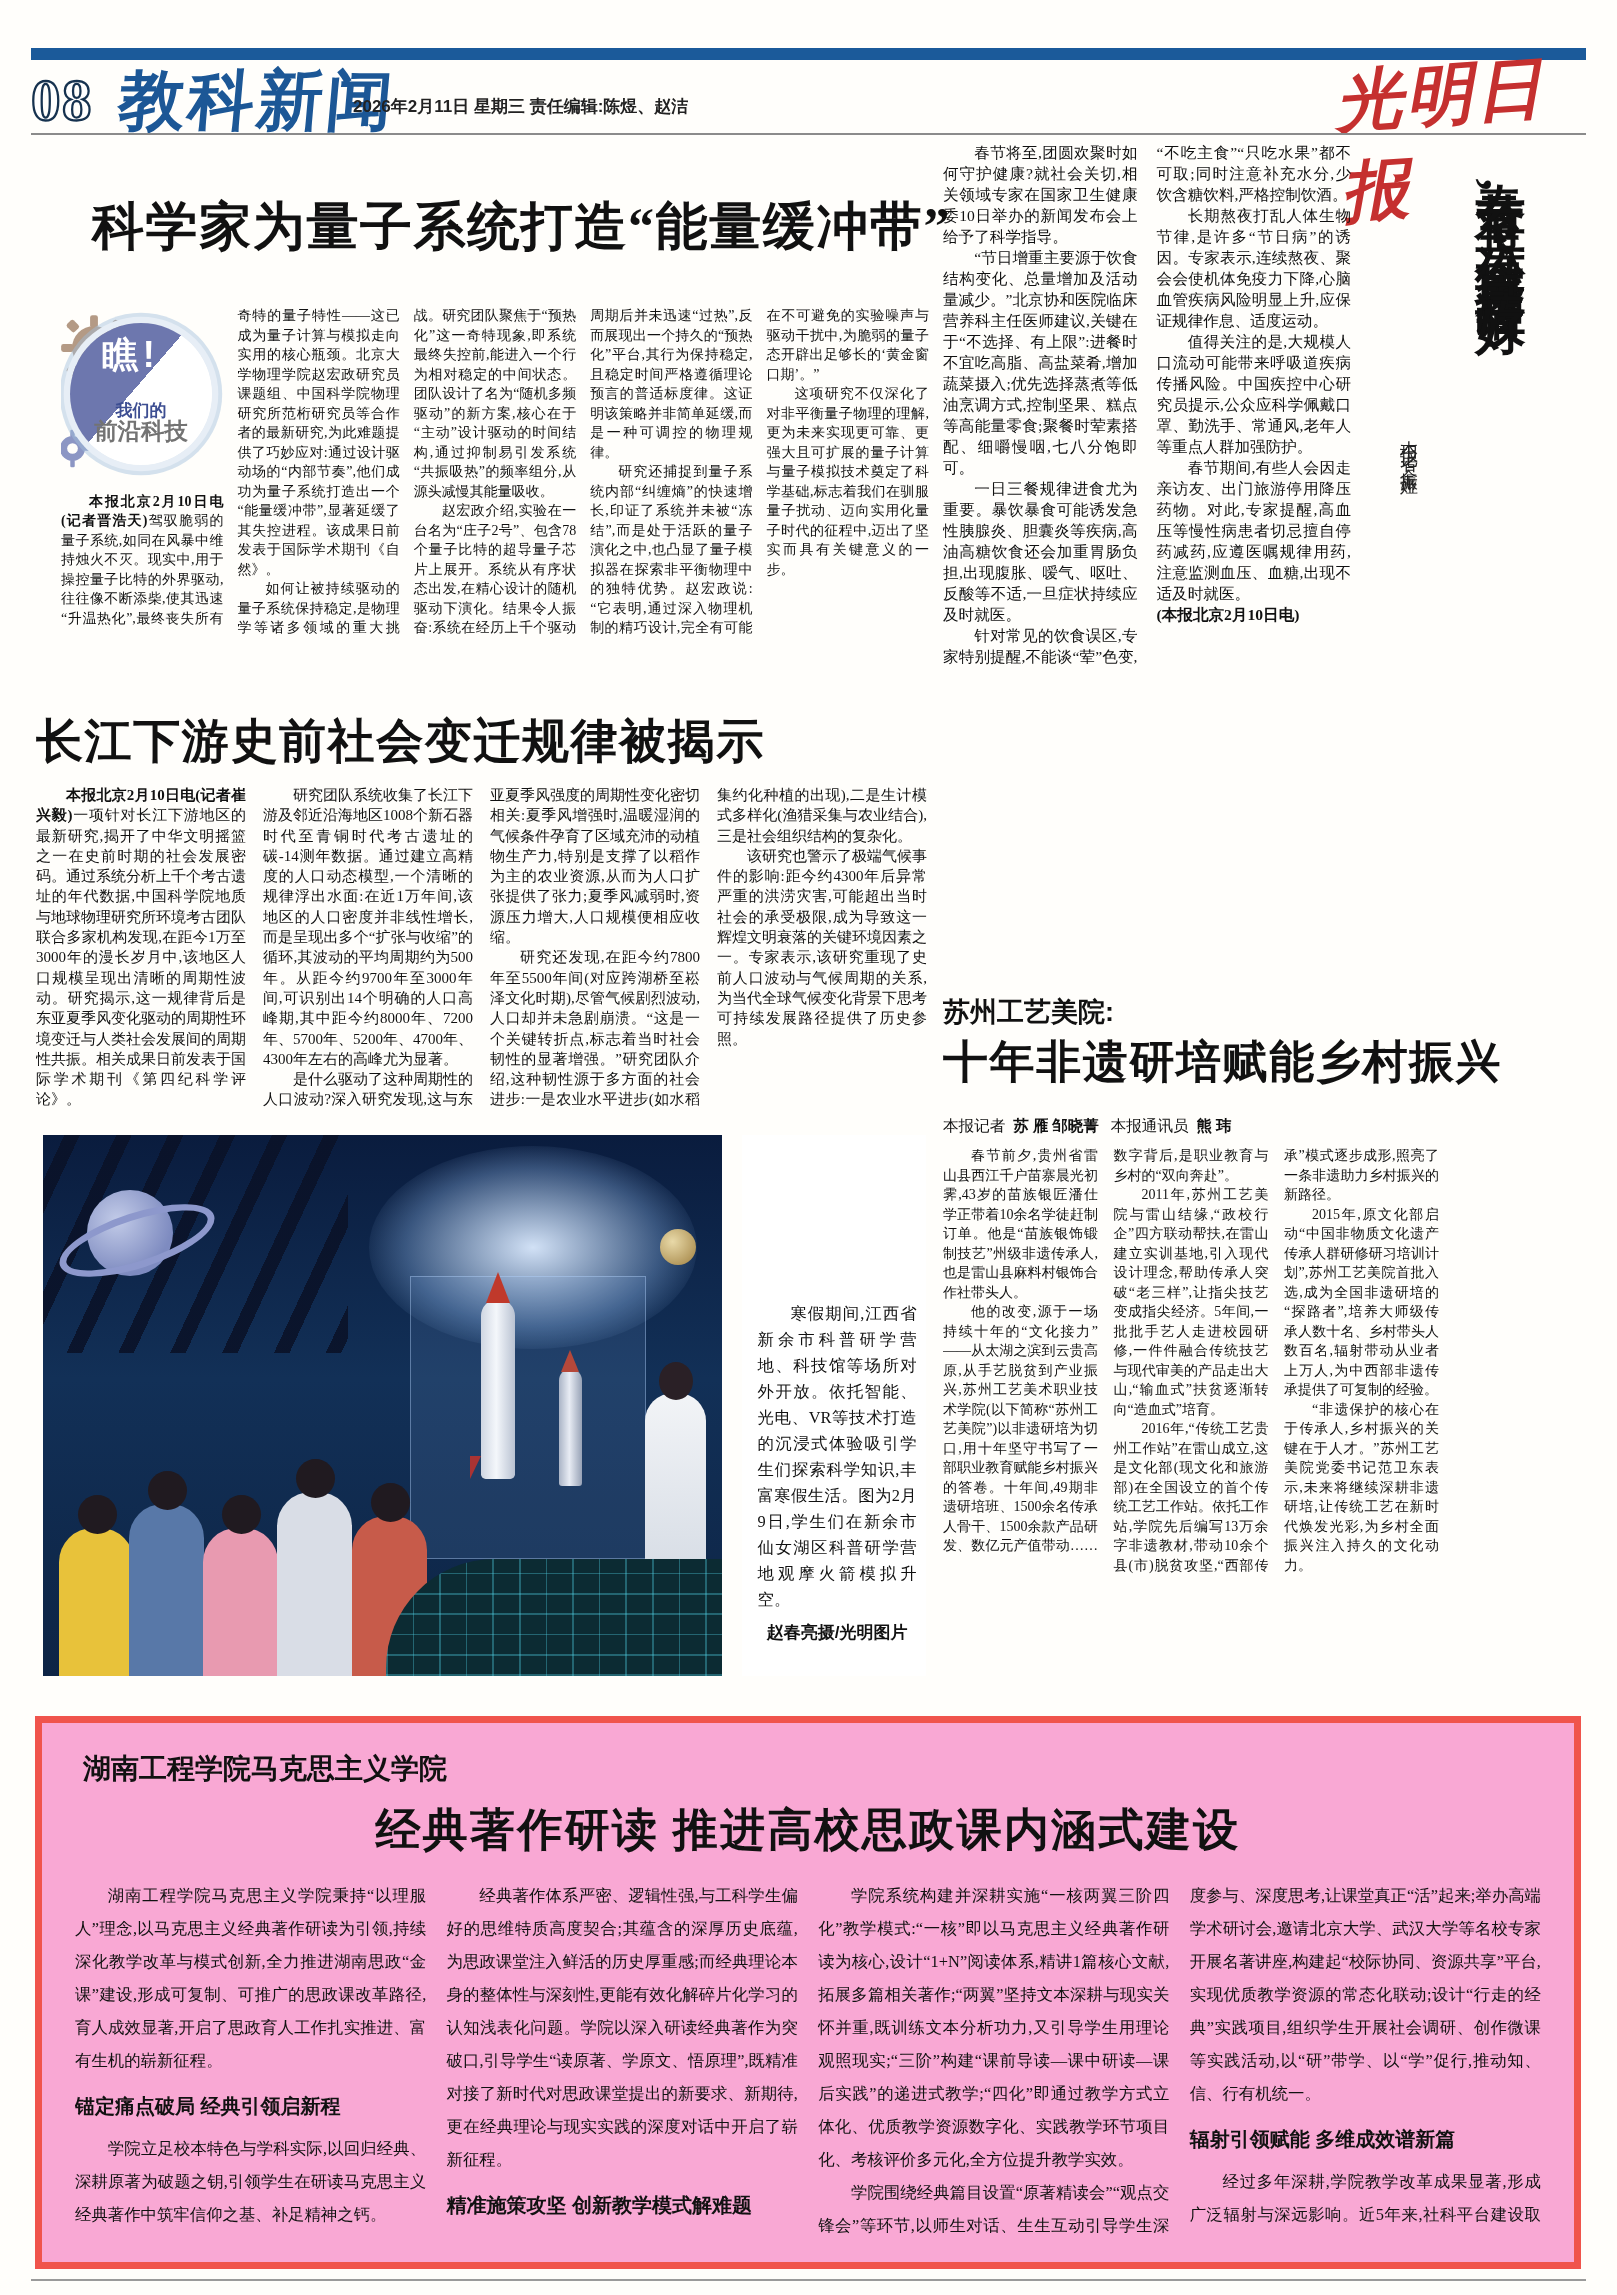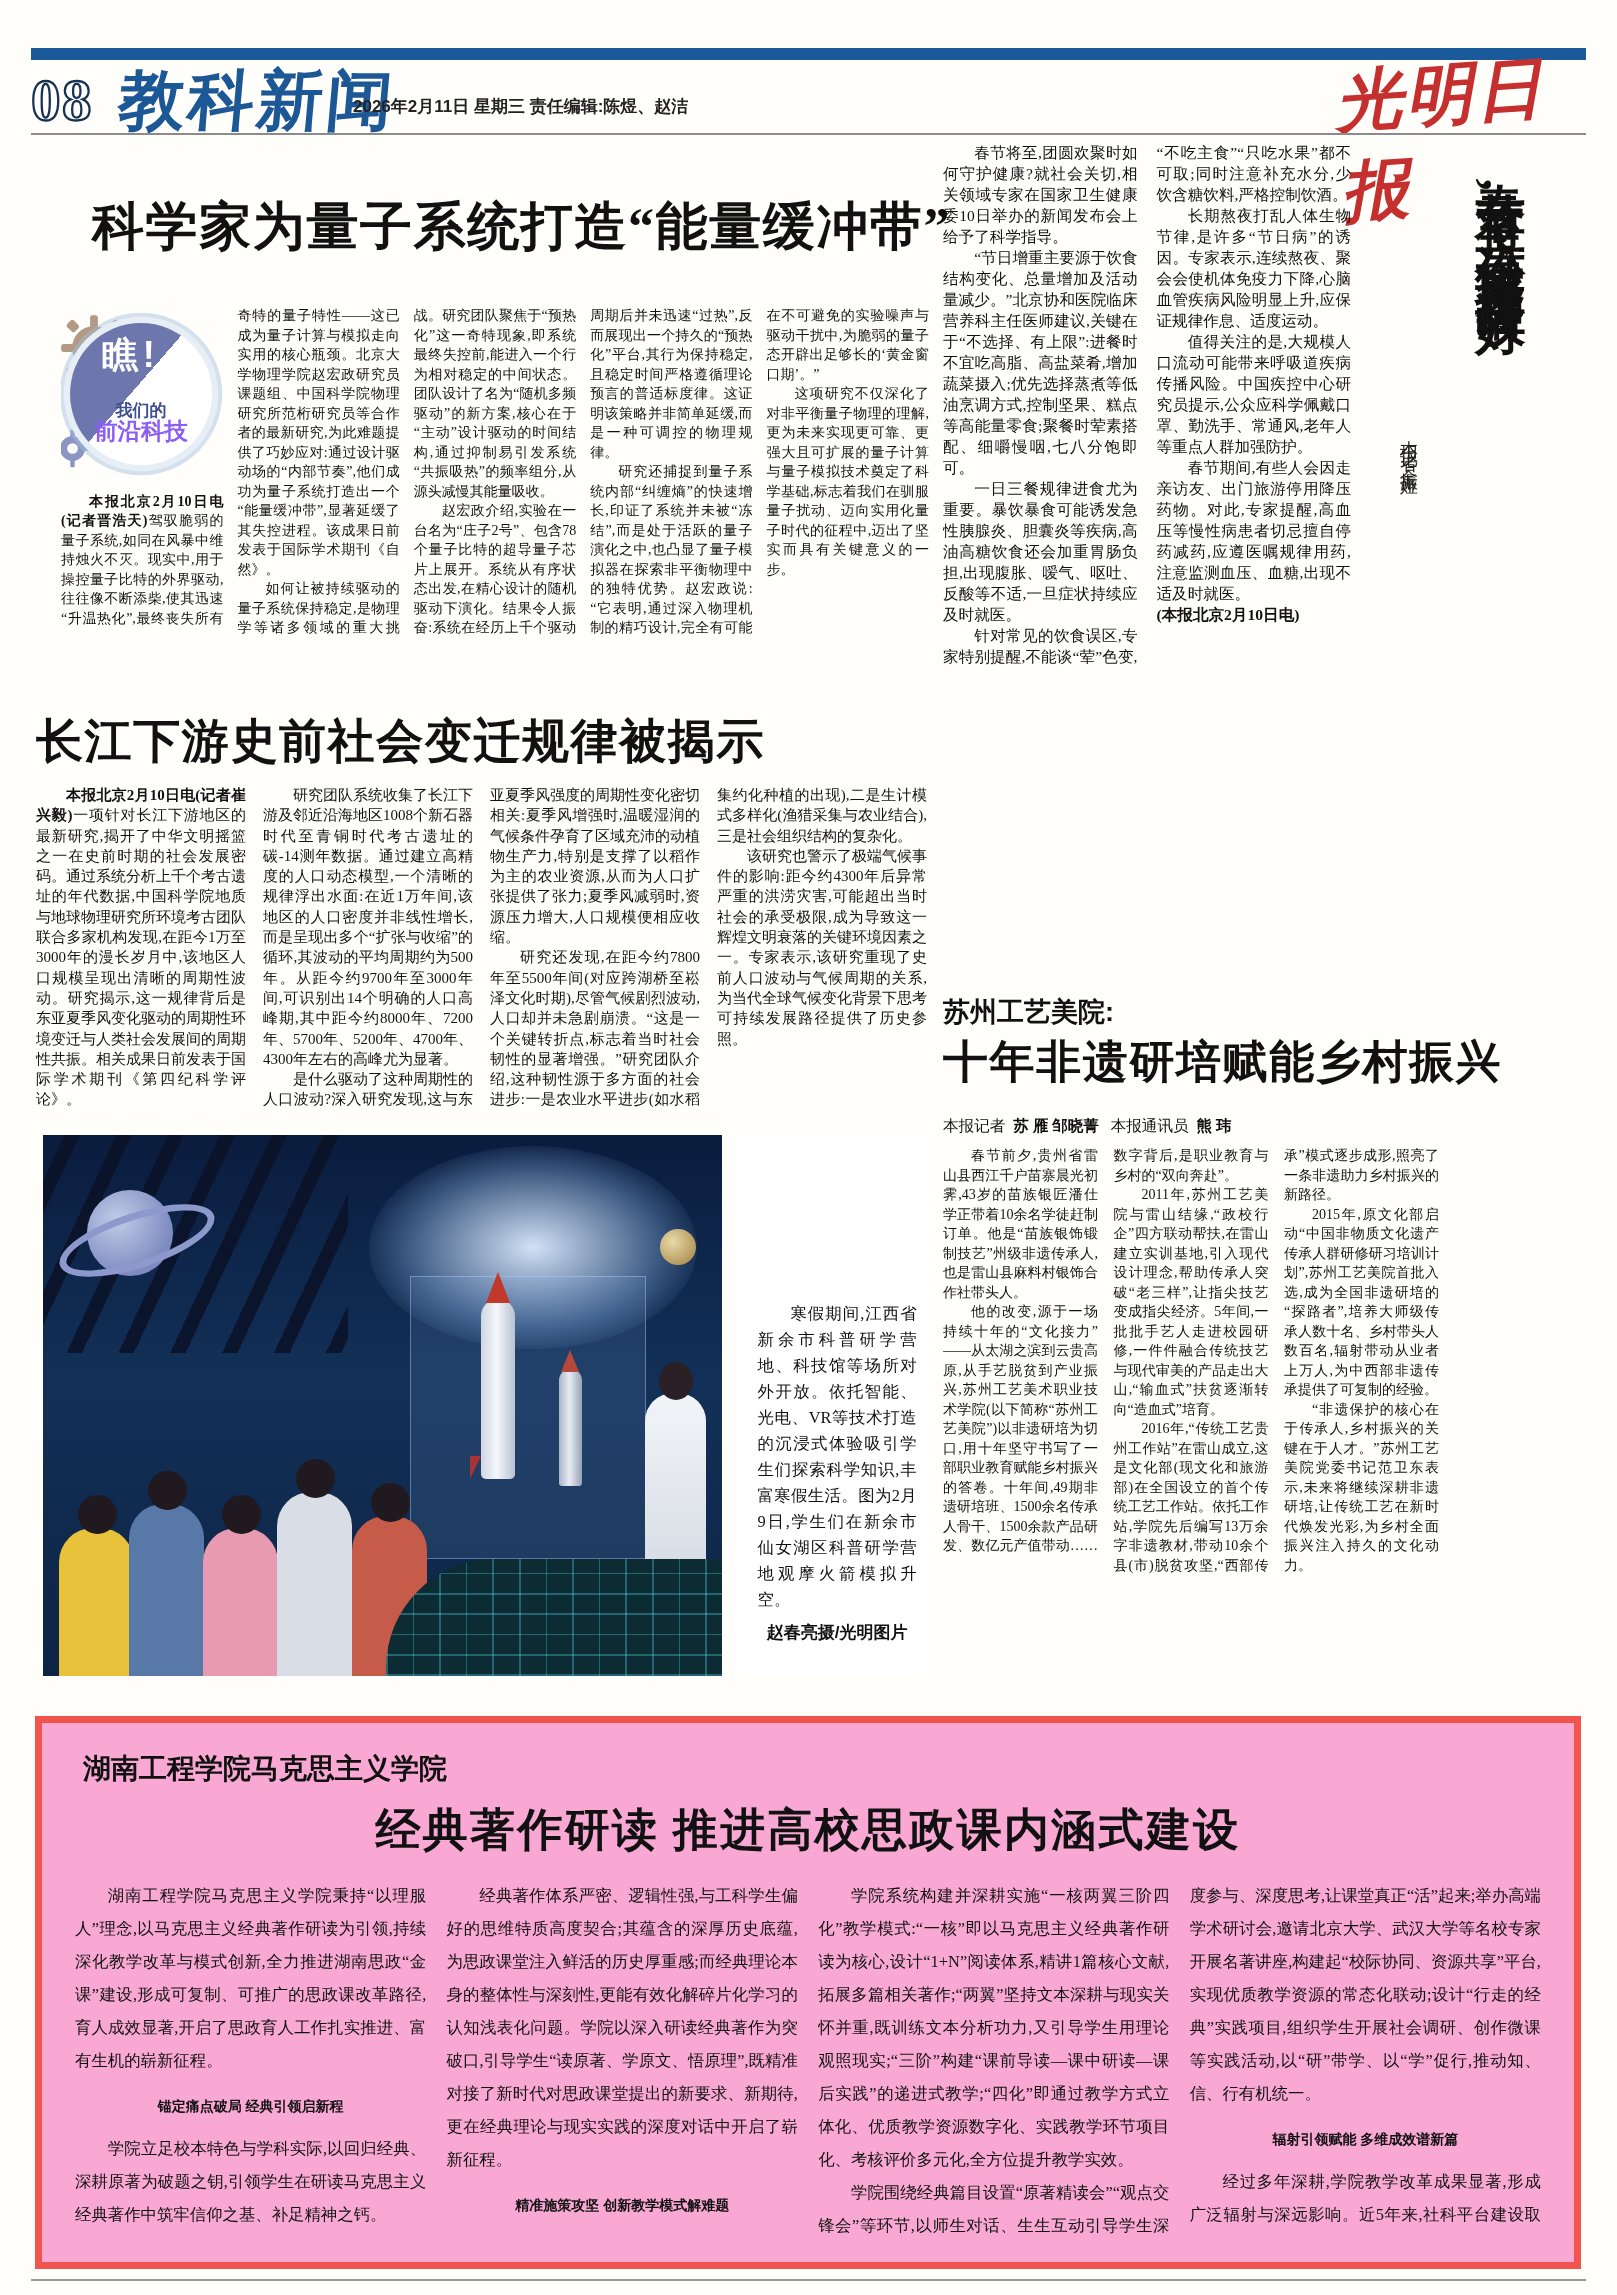--- a/index.html
+++ b/index.html
@@ -26,21 +26,21 @@
               font-weight:900;letter-spacing:1.6px;white-space:nowrap;}
   .q-body{left:61px;top:306px;width:868px;height:386px;column-count:5;column-gap:14px;
           font-size:14px;line-height:19.5px;}
   
   .badge{width:160px;height:181px;position:relative;margin-bottom:4.7px;break-inside:avoid;}
   .badge-circle{position:absolute;left:9.4px;top:17px;width:142px;height:142px;border-radius:50%;
     background:linear-gradient(131deg,#6d77ae 46%,#ffffff 46%);
     box-shadow:0 0 0 6.3px #e7eef6,0 0 0 10.2px rgba(160,190,220,.45);}
   .badge-look{position:absolute;left:41px;top:39px;font-size:36px;font-weight:900;color:#fff;letter-spacing:4.7px;}
   .badge-l2{position:absolute;left:0;right:0;top:95px;text-align:center;font-size:17px;font-weight:900;color:#3d4e92;}
-  .badge-l3{position:absolute;left:0;right:0;top:116px;text-align:center;font-size:23.4px;font-weight:900;color:#8b5cf6;}
+  .badge-l3{position:absolute;left:0;right:0;top:116px;text-align:center;font-size:23.4px;font-weight:900;color:#737373;}
   .gear-big{position:absolute;left:-3.1px;top:6.3px;}
   .gear-small{position:absolute;left:-9.4px;top:122px;}
   
   .y-headline{left:36px;top:710px;font-size:47px;font-weight:900;letter-spacing:1.6px;white-space:nowrap;}
   .y-body{left:36px;top:785px;width:891px;height:345px;column-count:4;column-gap:17px;
           font-size:15px;line-height:20.3px;}
   
   .photo-wrap{left:43px;top:1135px;width:883px;height:541px;display:flex;gap:20px;}
   .photo-art{position:relative;width:696px;height:541px;overflow:hidden;
              background:linear-gradient(180deg,#0a1c3e 0%,#123057 45%,#0d2445 100%);}
@@ -92,22 +92,22 @@
   .s-byline{left:943px;top:1116px;width:494px;text-align:left;font-size:15.6px;}
   .s-byline b{font-weight:bold;}
   .s-body{left:943px;top:1146px;width:496px;height:530px;column-count:3;column-gap:15.6px;
           font-size:14px;line-height:19.5px;}
   
   .box{left:35px;top:1716px;width:1546px;height:553px;border:7.8px solid #f0544c;background:#f9a8d4;box-sizing:border-box;}
   .box-kicker{margin:26.6px 0 0 41px;font-size:28px;font-weight:900;}
   .box-headline{margin:12.5px 0 0;text-align:center;font-size:45px;font-weight:900;letter-spacing:2.3px;}
   .box-body{margin:19px 33px 0;height:374px;column-count:4;column-gap:20.3px;
             font-size:16.4px;line-height:33px;overflow:hidden;}
-  .box-sub{font-family:"Liberation Sans","DejaVu Sans",sans-serif;font-size:14px;font-weight:900;
-           text-align:center;margin:12.5px 0 9.4px;break-inside:avoid;}
+  .box-sub{font-family:"Liberation Sans","DejaVu Sans",sans-serif;font-size:20px;font-weight:900;
+           text-align:left;margin:12.5px 0 9.4px;break-inside:avoid;}
   .box-attr{margin:7.8px 0 0;text-align:right;font-weight:bold;text-indent:0;}
 </style>
 </head>
 <body>
 
 <div class="page">
 
   <div class="abs top-bar"></div>
   <div class="abs page-num">08</div>
   <div class="abs section-title sans">教科新闻</div>

